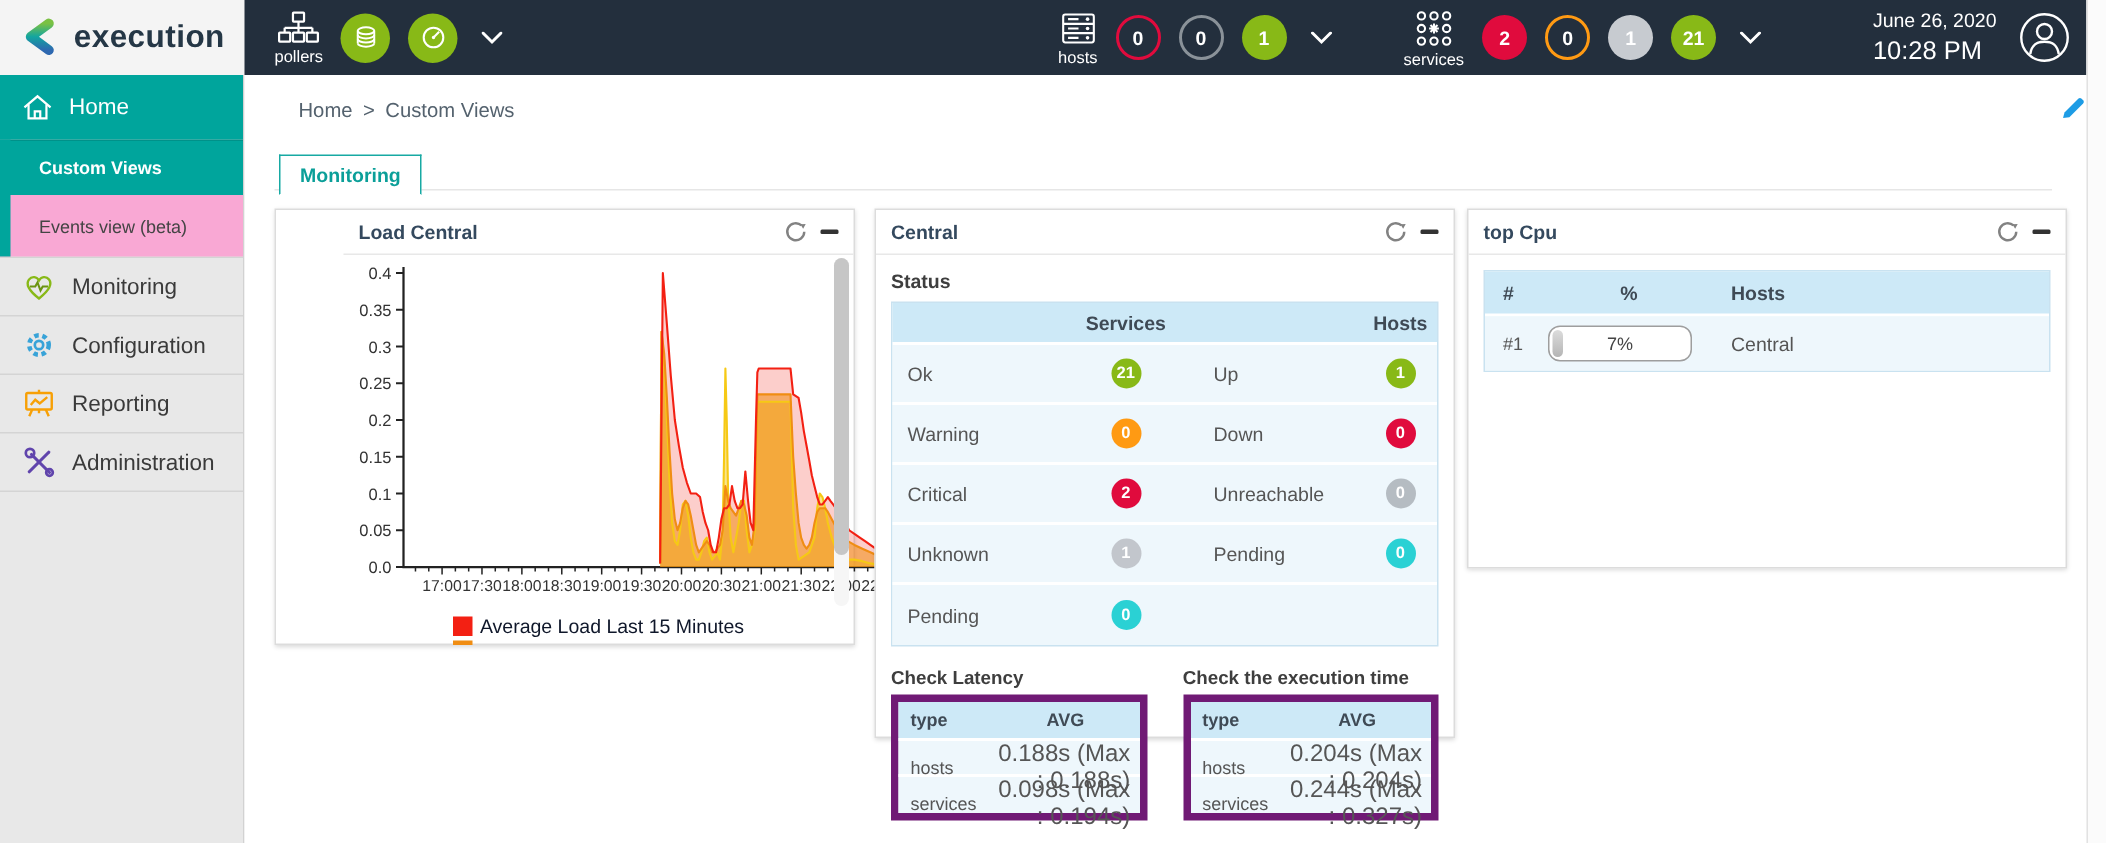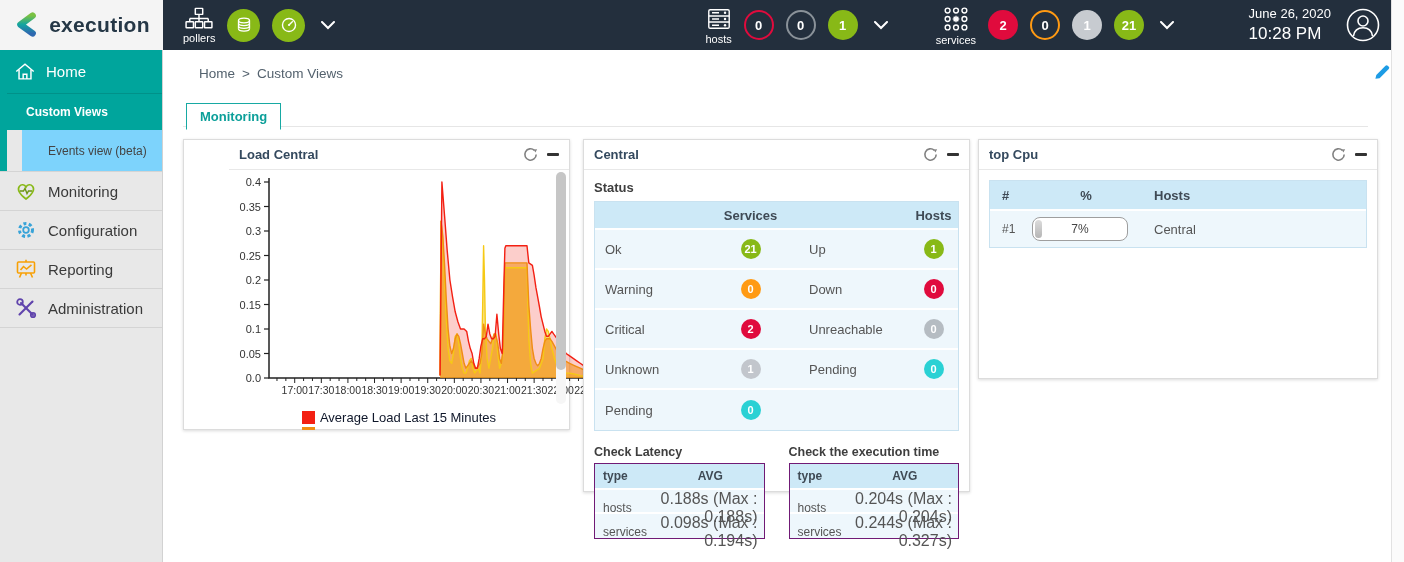--- a/index.html
+++ b/index.html
@@ -39,21 +39,21 @@
   .side-item { display:flex; align-items:center; gap:10px; padding-left:14px;
     height:39px; border-top:1px solid #d4d4d4; font-size:15px; color:#3a3a3a; cursor:pointer; }
   .side-home { height:43px; background:#00a59c; color:#fff; border-top:none; }
   .side-sub-wrap { position:relative; }
   .side-sub-wrap .teal-strip { position:absolute; left:0; top:0; width:7px; height:100%;
     background:#00a59c; }
   .side-sub { height:37px; display:flex; align-items:center; padding-left:26px;
     font-size:12px; cursor:pointer; }
   .sub-active { background:#00a59c; color:#fff; font-weight:bold;
     border-top:1px solid rgba(0,0,0,.12); }
-  .sub-plain { background:#7dd3fc; color:#444; height:41px;margin-left:22px; }
+  .sub-plain { background:#f9a8d4; color:#444; height:41px; }
 
   
   .main { position:absolute; left:163px; top:50px; width:1228px; height:512px; background:#fff; }
   .breadcrumb { position:absolute; left:36px; top:16px; font-size:13.5px; color:#54626e; }
   .breadcrumb .sep { margin:0 7px; }
   .edit-pencil { position:absolute; left:1210px; top:12px; cursor:pointer; }
   .tab-line { position:absolute; left:20px; top:76px; width:1185px; border-bottom:1px solid #e6e6e6; }
   .tab { position:absolute; left:23px; top:53px; padding:5px 13px; background:#fff;
     border:1px solid #17a9a3; border-bottom:1px solid #fff; color:#0b9f99;
     font-size:13px; font-weight:bold; cursor:pointer; z-index:2; }
@@ -94,21 +94,21 @@
   .status-row { background:#eef7fc; height:40px; align-items:center; border-bottom:2px solid #fff; }
   .status-row:last-child { border-bottom:none; }
   .st-label { font-size:13px; color:#555; padding-left:10px; }
   .st-badge-cell { display:flex; justify-content:center; }
   .st-badge { min-width:20px; height:20px; padding:0 3px; border-radius:10px; color:#fff;
     font-size:11px; font-weight:bold; display:flex; align-items:center; justify-content:center; }
 
   .mini-row { display:flex; gap:24px; margin-top:14px; }
   .mini-block { width:178px; }
   .mini-title { font-size:12.5px; font-weight:bold; color:#3e3e3e; margin-bottom:4px; }
-  .mini-table { border:1px solid #701a75; }
+  .mini-table { border:5px solid #701a75; }
   .mini-head, .mini-tr { display:grid; grid-template-columns:62px 1fr; align-items:center; }
   .mini-head { background:#cde9f7; height:26px; border-bottom:2px solid #fff; }
   .mini-head .c1 { font-size:12px; font-weight:bold; color:#3f4a55; padding-left:8px; }
   .mini-head .c2 { font-size:12px; font-weight:bold; color:#3f4a55; text-align:center; }
   .mini-tr { background:#eef7fc; height:24px; border-bottom:2px solid #fff; }
   .mini-tr:last-child { border-bottom:none; }
   .mini-tr .c1 { font-size:12px; color:#555; padding-left:8px; }
   .mini-tr .c2 { font-size:16px; color:#555; text-align:right; padding-right:6px; }
 
   

